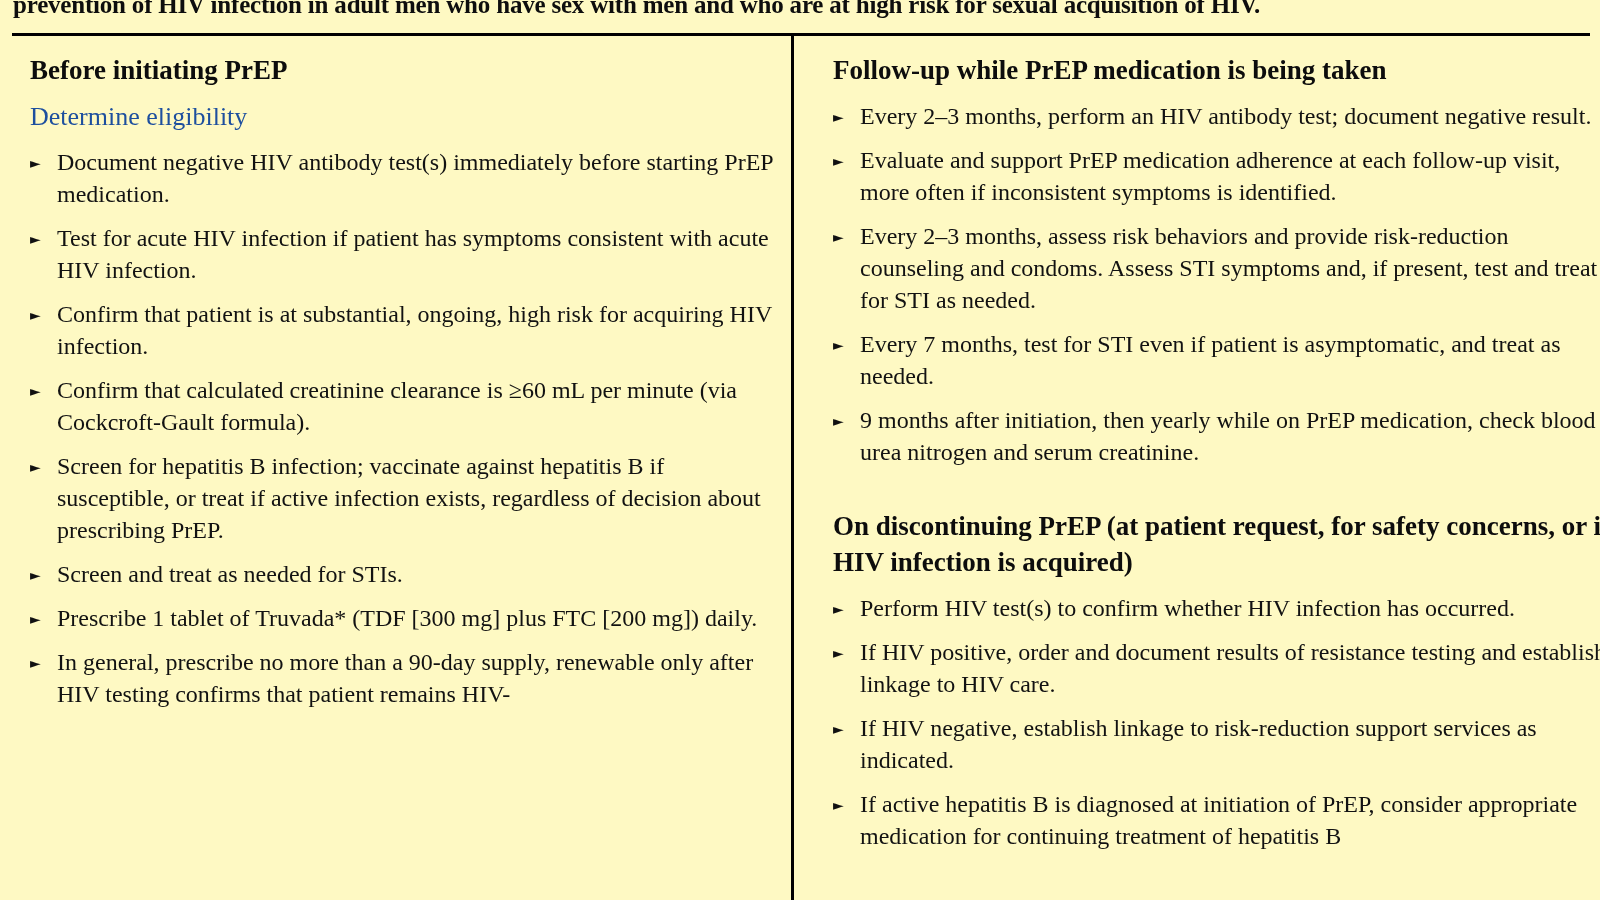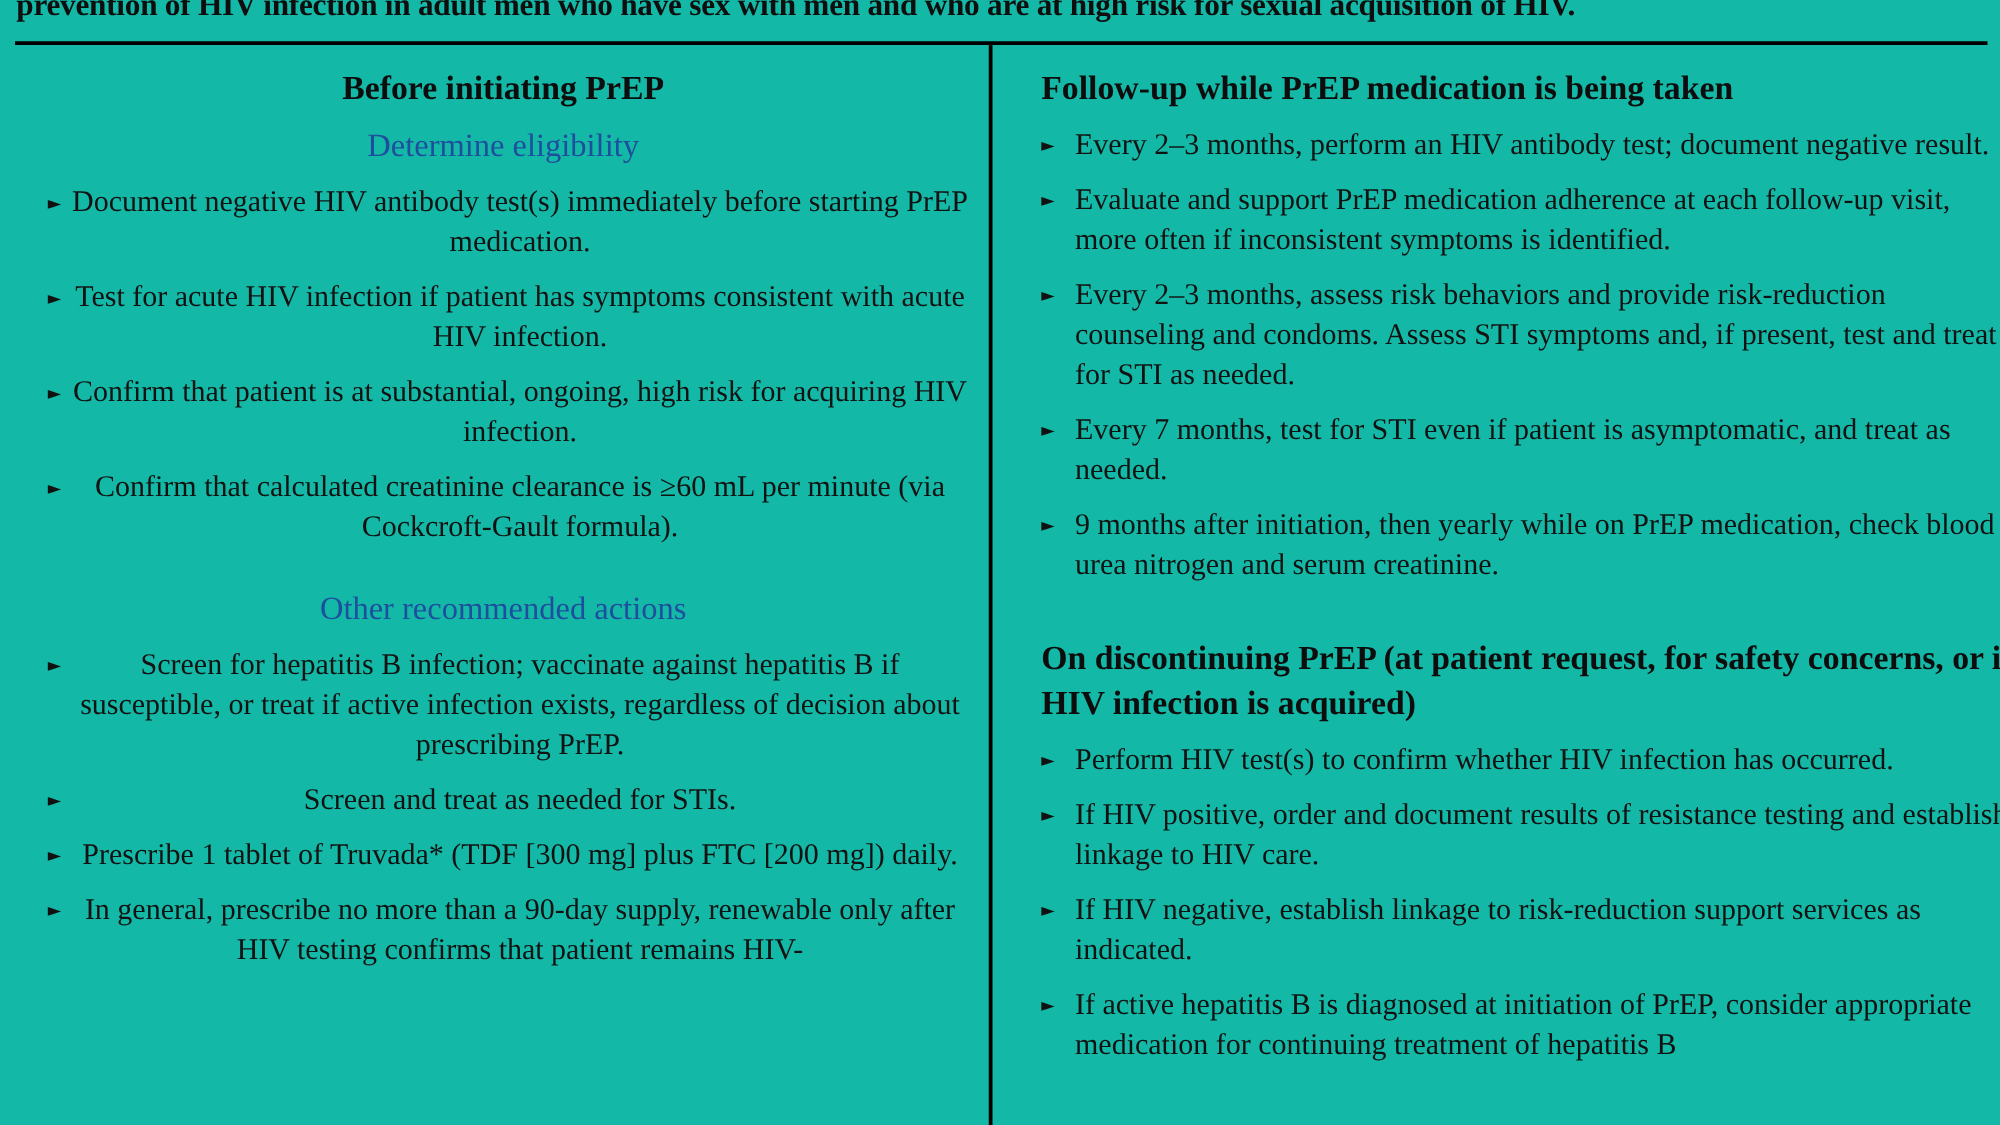--- a/index.html
+++ b/index.html
@@ -2,34 +2,34 @@
 <html style="--accent: #1d4f9e;"><head>
 <meta charset="utf-8">
 <style>
   html, body { margin: 0; padding: 0; }
   body {
     width: 1600px; height: 900px; overflow: hidden;
     background: #ffffff;
     font-family: "Liberation Serif", "DejaVu Serif", serif;
     color: #121212;
   }
-  .page { position: relative; width: 1600px; height: 900px; overflow: hidden; background: #14b8a6; }
+  .page { position: relative; width: 1600px; height: 900px; overflow: hidden; background: #fef9c3; }
 
   
   .banner {
     position: absolute; left: 13px; top: -9px; width: 1580px;
     font-weight: 700; font-size: 25px; letter-spacing: -0.2px;
     white-space: nowrap; color: #0e0e0e;
   }
 
   .top-rule { position: absolute; left: 12px; right: 10px; top: 33px; height: 3px; background: #000; }
   .divider  { position: absolute; left: 791px; top: 36px; bottom: 0; width: 3px; background: #000; }
 
   .col { position: absolute; top: 52px; }
-  .col-left  { left: 30px;  width: 745px; text-align: center; }
+  .col-left  { left: 30px;  width: 745px; }
   .col-right { left: 833px; width: 778px; }
 
   .h1 {
     font-size: 27px; line-height: 36px; font-weight: 700;
     color: #0d0d0d; margin: 40px 0 0 0;
   }
   .h2 {
     font-size: 26px; line-height: 34px; font-weight: 400;
     color: var(--accent, #1d4f9e); margin: 32px 0 0 0;
   }
@@ -65,21 +65,20 @@
         <span class="btext">Test for acute HIV infection if patient has symptoms consistent with acute HIV infection.</span>
       </div>
       <div class="bullet">
         <span class="marker">►</span>
         <span class="btext">Confirm that patient is at substantial, ongoing, high risk for acquiring HIV infection.</span>
       </div>
       <div class="bullet">
         <span class="marker">►</span>
         <span class="btext">Confirm that calculated creatinine clearance is ≥60 mL per minute (via Cockcroft-Gault formula).</span>
       </div>
-      <div class="h2">Other recommended actions</div>
       <div class="bullet">
         <span class="marker">►</span>
         <span class="btext">Screen for hepatitis B infection; vaccinate against hepatitis B if susceptible, or treat if active infection exists, regardless of decision about prescribing PrEP.</span>
       </div>
       <div class="bullet">
         <span class="marker">►</span>
         <span class="btext">Screen and treat as needed for STIs.</span>
       </div>
       <div class="bullet">
         <span class="marker">►</span>

